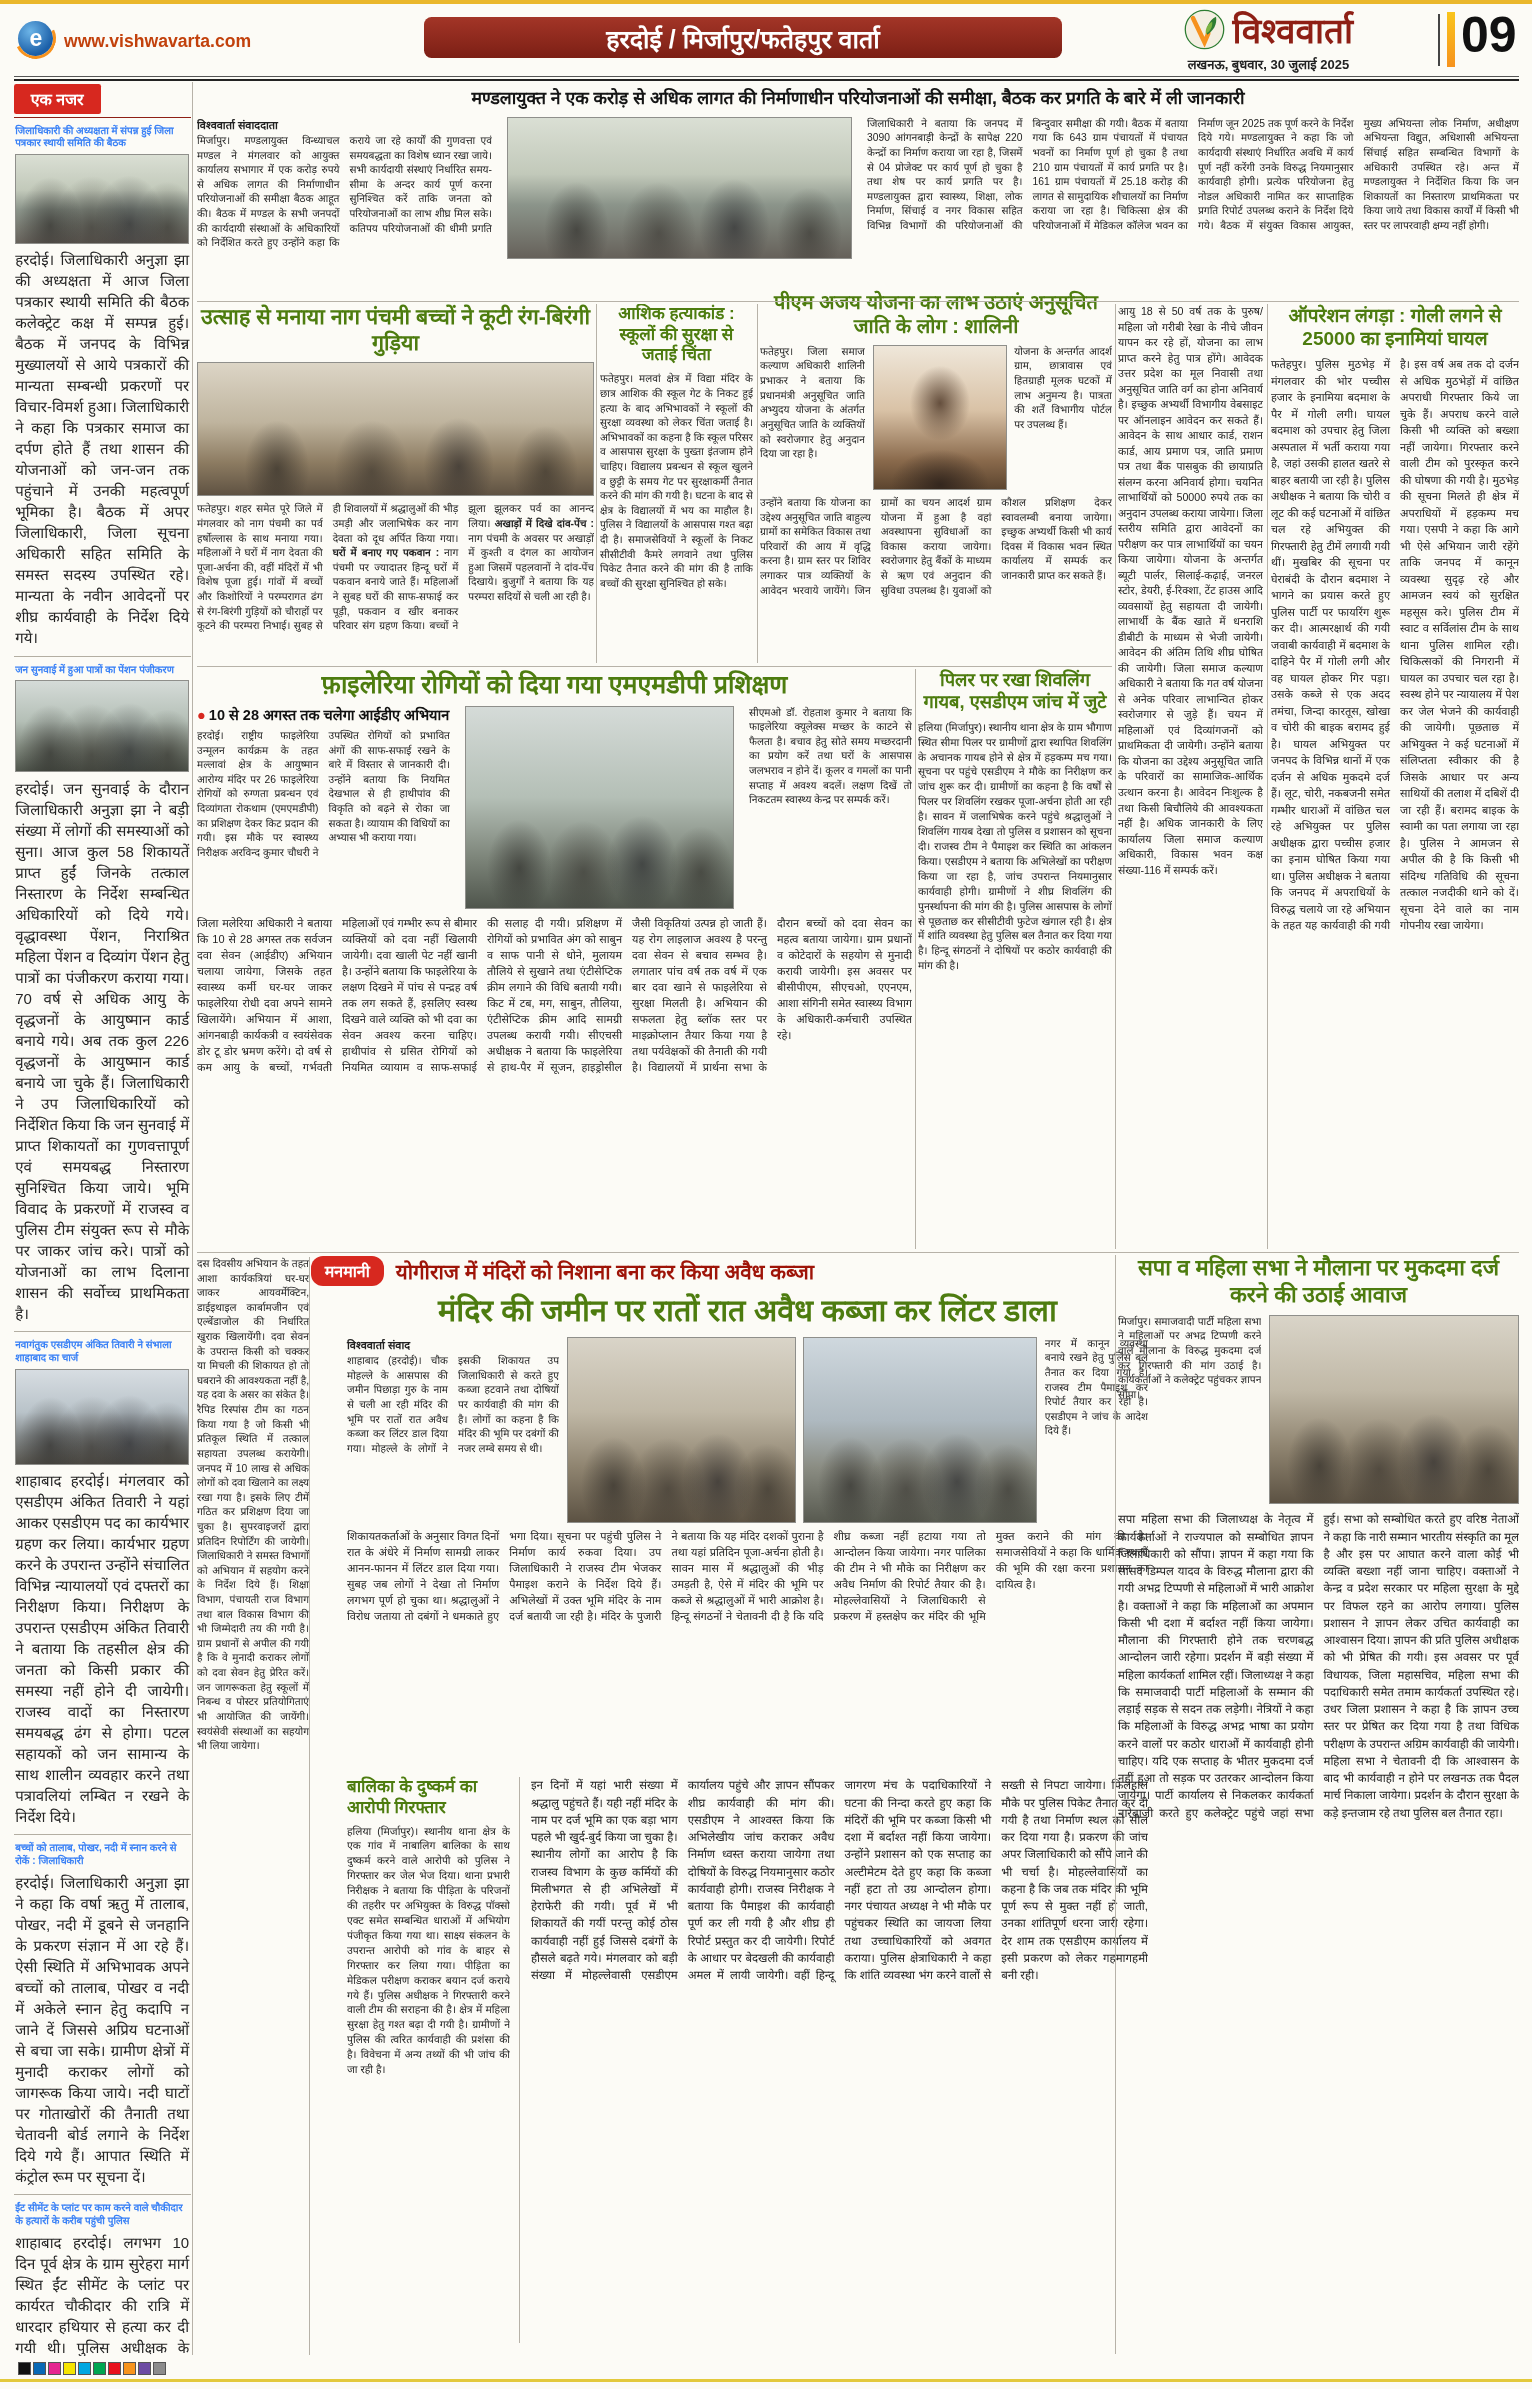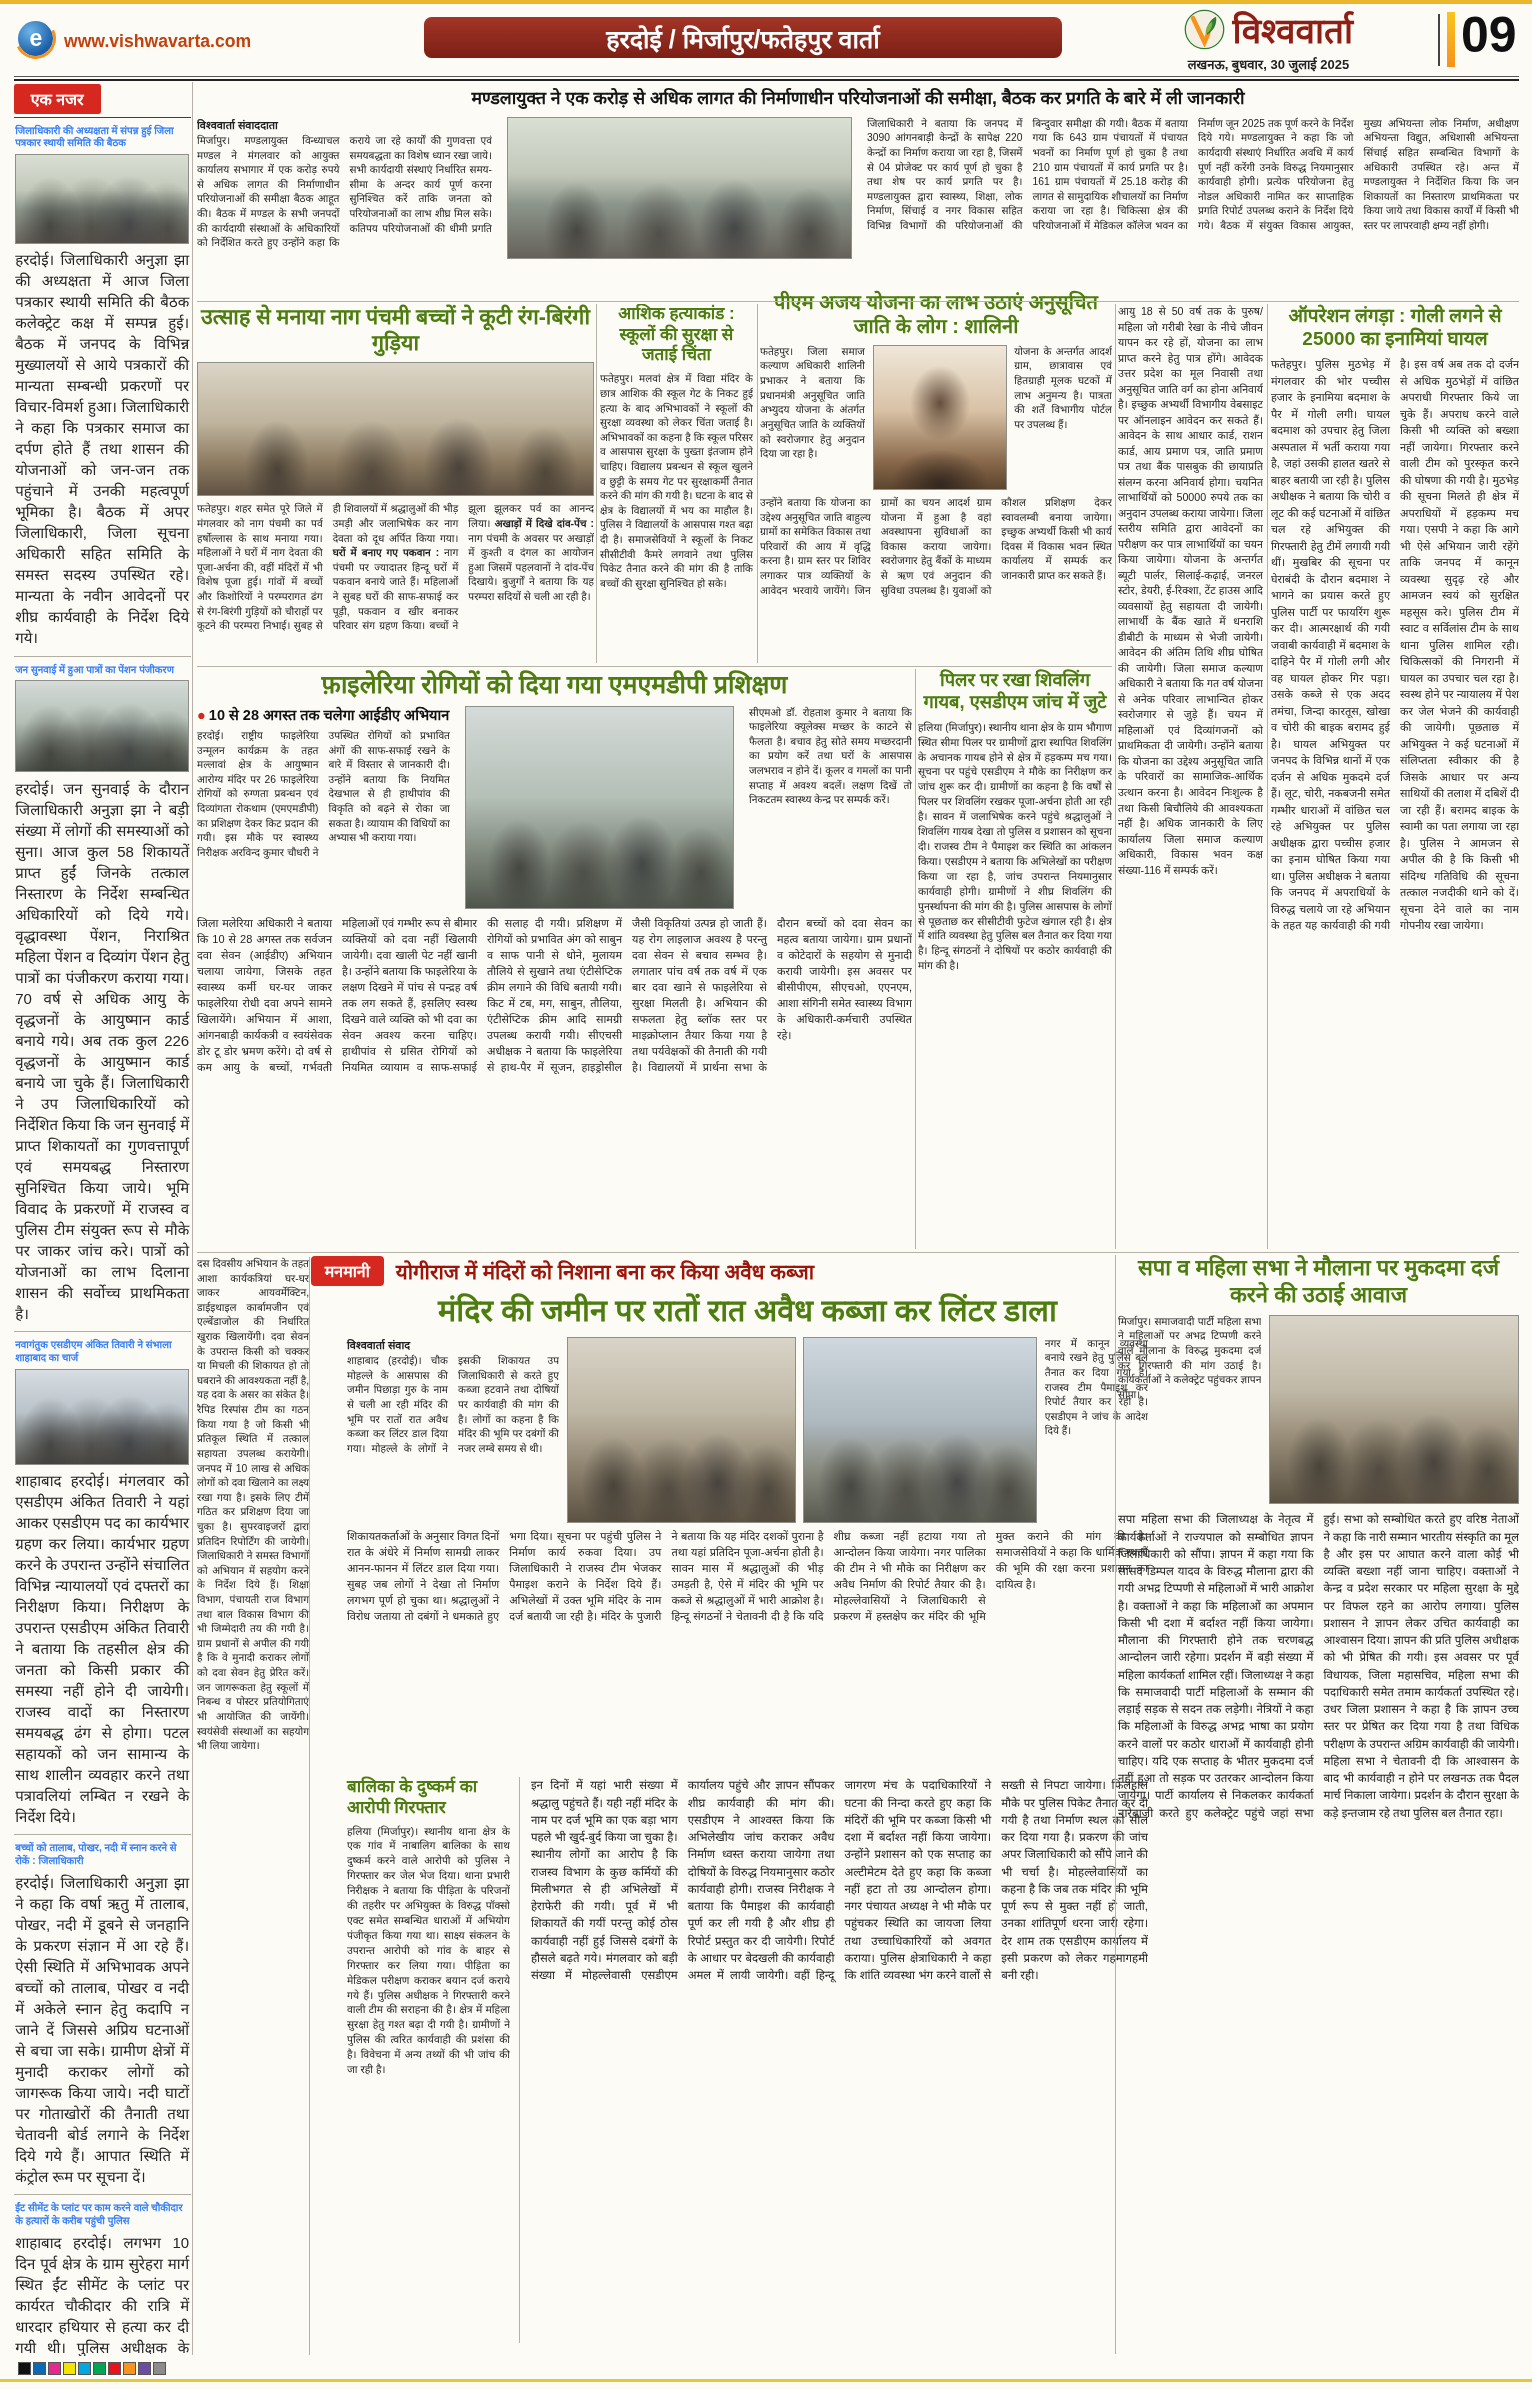--- a/index.html
+++ b/index.html
@@ -60,21 +60,21 @@
      radial-gradient(ellipse 65px 47px at 50% 97%, rgba(40,30,25,.8), transparent 75%);}
   .ph-group{background:linear-gradient(180deg,#d9d4c8 0%,#c0b8a6 40%,#8f8470 70%,#5c5243 100%);}
   .ph-building{background:linear-gradient(180deg,#cfd8de 0%,#aeb9c0 45%,#8b8d83 70%,#585a50 100%);}
   
   .h-lead{font-size:38px;line-height:1.12;font-weight:bold;color:#8e1f15;text-align:center;}
   .h-sub{font-size:17.6px;font-weight:600;text-align:center;color:#151515;}
   .h2{font-weight:bold;color:#4d7c0f;line-height:1.22;}
   .byline{font-weight:bold;font-size:11px;color:#222;margin-bottom:2.3px;}
   .kick{font-size:14.5px;font-weight:bold;line-height:1.3;color:#111;margin-bottom:4.6px;}
   .kick::before{content:"●";color:#d7281f;margin-right:3.1px;}
-  .mm-label{background:#d7281f;color:#fff;font-weight:bold;font-size:16px;padding:3.8px 13.7px;border-radius:4px;flex:0 0 auto;}
+  .mm-label{background:#d7281f;color:#fff;font-weight:bold;font-size:16px;padding:3.8px 13.7px;border-radius:12px;flex:0 0 auto;}
   .mm-strap{color:#9e1408;font-weight:bold;font-size:20.6px;}
   .frow{display:flex;gap:15px;}
   .marks{position:absolute;left:18.3px;top:2362px;display:flex;gap:2.3px;}
   .bottomline{position:absolute;left:0;top:2379px;width:1533px;height:3.1px;background:#e3c93c;}
 </style>
 </head>
 <body>
 
 <div class="page">
 

